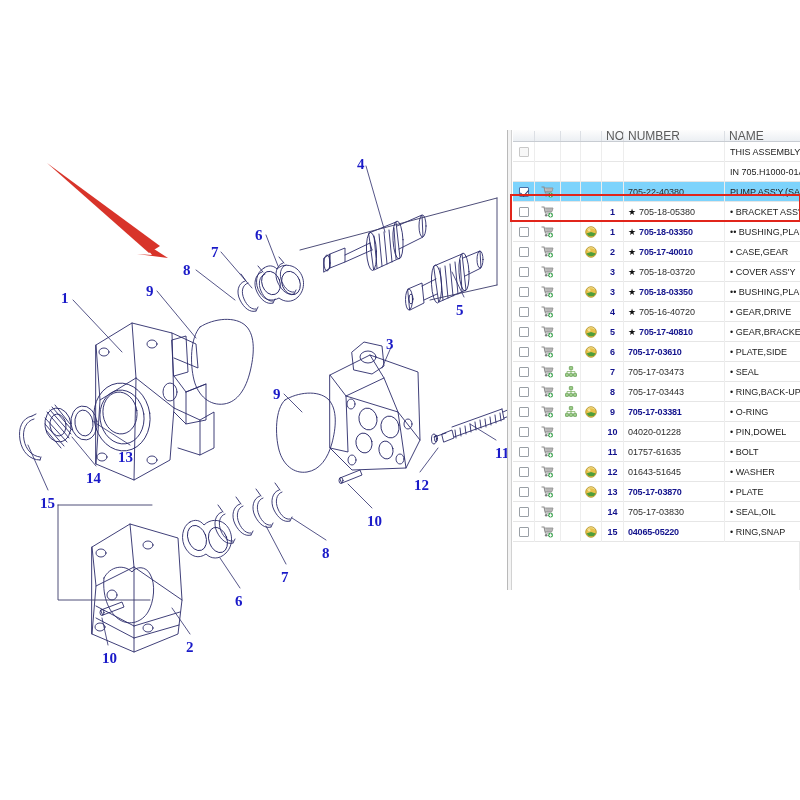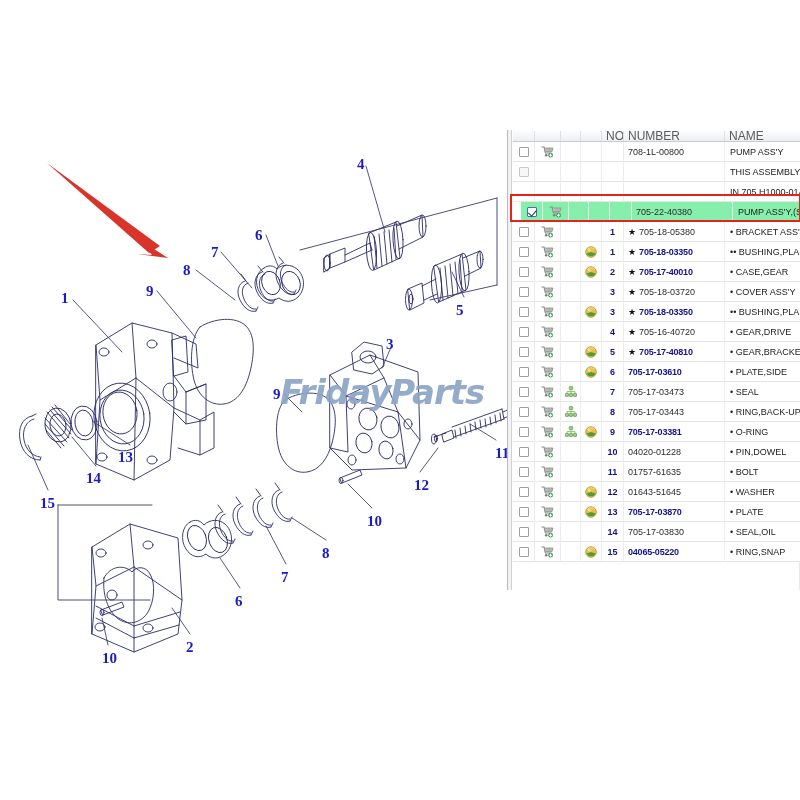--- a/index.html
+++ b/index.html
@@ -82,21 +82,21 @@
     height:10px; line-height:11px;
     border-right:1px solid #dcdfe4;
   }
 
   .row{
     display:flex; height:20px; align-items:center;
     border-bottom:1px solid #e6e6e6;
     background:#ffffff;
     position:relative;
   }
-  .row.selected{ background:#86efac;margin-left:8px; }
+  .row.selected{ background:#7dd3fc; }
   .row.note{ background:#ffffff; }
 
   .c-check{ width:22px; flex:0 0 22px; display:flex; justify-content:center;
             border-right:1px solid #ededed; height:20px; align-items:center; }
   .c-cart { width:26px; flex:0 0 26px; display:flex; justify-content:center;
             border-right:1px solid #ededed; height:20px; align-items:center; }
   .c-tree { width:20px; flex:0 0 20px; display:flex; justify-content:center;
             border-right:1px solid #ededed; height:20px; align-items:center; }
   .c-pack { width:21px; flex:0 0 21px; display:flex; justify-content:center;
             border-right:1px solid #ededed; height:20px; align-items:center; }
@@ -386,24 +386,20 @@
         <path d="M108 645 L102 618"></path>
       </g>
     </g>
 
     <g>
       <path d="M47 163 L160 246 L149 253 Z" fill="#d8342a"></path>
       <path d="M168 258 L140 240 L152 255 L137 254 Z" fill="#d8342a"></path>
     </g>
   </svg>
 
-  <div id="watermark">
-    <div id="wm-text">FridayParts</div>
-    <div id="wm-reg">®</div>
-  </div>
 
   <div id="callouts">
       <div class="callout" style="left: 357px; top: 157px;">4</div>
       <div class="callout" style="left: 255px; top: 228px;">6</div>
       <div class="callout" style="left: 211px; top: 245px;">7</div>
       <div class="callout" style="left: 183px; top: 263px;">8</div>
       <div class="callout" style="left: 146px; top: 284px;">9</div>
       <div class="callout" style="left: 61px; top: 291px;">1</div>
       <div class="callout" style="left: 456px; top: 303px;">5</div>
       <div class="callout" style="left: 386px; top: 337px;">3</div>
@@ -430,40 +426,20 @@
     <div class="hdr-row" id="grid-header">
         <div class="hdr-cell" style="width: 22px; flex: 0 0 22px;"></div>
         <div class="hdr-cell" style="width: 26px; flex: 0 0 26px;"></div>
         <div class="hdr-cell" style="width: 20px; flex: 0 0 20px;"></div>
         <div class="hdr-cell" style="width: 21px; flex: 0 0 21px;"></div>
         <div class="hdr-cell" style="width: 22px; flex: 0 0 22px;">NO.</div>
         <div class="hdr-cell" style="width: 101px; flex: 0 0 101px; margin-top: 8px;">NUMBER</div>
         <div class="hdr-cell" style="width: 98px; flex: 0 0 98px;">NAME</div>
       </div>
     <div id="grid-body">
-        <div class="row">
-          <div class="c-check">
-            <span class="cb"></span>
-          </div>
-          <div class="c-cart">
-            <svg class="ico" width="13" height="12" viewBox="0 0 13 12">
-    <path d="M0.5 1 H3 L4.4 7 H10.5" stroke="#8a8a8a" stroke-width="1.1" fill="none"></path>
-    <path d="M3.4 2 H12 L11 5.6 H4.2 Z" fill="#cfcfcf" stroke="#8a8a8a" stroke-width="0.8"></path>
-    <path d="M5 2.6 H11.4 M5.2 3.6 H11.1 M5.4 4.6 H10.8" stroke="#9d9d9d" stroke-width="0.5"></path>
-    <circle cx="5.2" cy="9.2" r="1.3" fill="#7d7d7d"></circle>
-    <circle cx="9.6" cy="9.2" r="2.4" fill="#35a04a"></circle>
-    <path d="M9.6 7.6 V10.8 M8 9.2 H11.2" stroke="#fff" stroke-width="1.1"></path>
-  </svg>
-          </div>
-          <div class="c-tree"></div>
-          <div class="c-pack"></div>
-          <div class="c-num"></div>
-          <div class="c-part"><span class="pn norm">708-1L-00800</span></div>
-          <div class="c-name">PUMP ASS'Y</div>
-        </div>
         <div class="row note">
           <div class="c-check">
             <span class="cb dim"></span>
           </div>
           <div class="c-cart"></div>
           <div class="c-tree"></div>
           <div class="c-pack"></div>
           <div class="c-num"></div>
           <div class="c-part"></div>
           <div class="c-name">THIS ASSEMBLY CONS</div>

